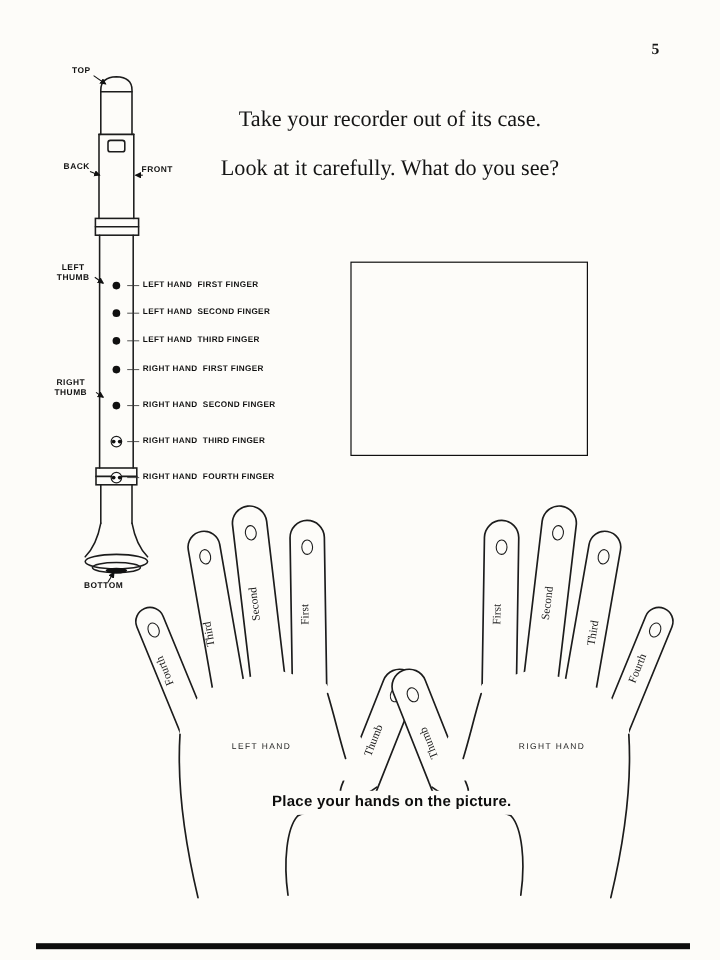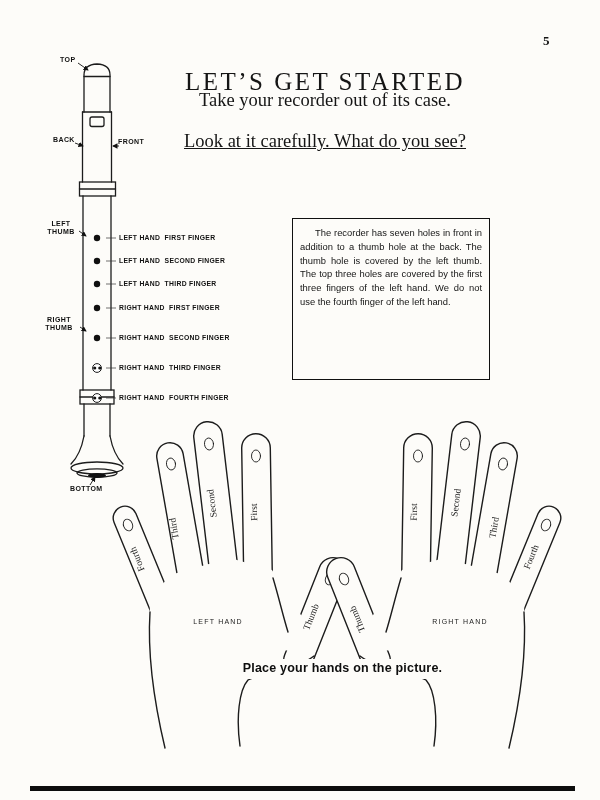--- a/index.html
+++ b/index.html
@@ -9,35 +9,35 @@
   }
   .page{position:absolute;inset:0;}
   svg{position:absolute;left:0;top:0;}
   .page-number{position:absolute;left:543px;top:33px;font:bold 13px "Liberation Serif",serif;}
   .title{
     position:absolute;left:140px;top:68px;width:370px;margin:0;text-align:center;
     font-family:"Liberation Serif",serif;font-weight:normal;font-size:25px;letter-spacing:2.5px;
   }
   .subtitle{position:absolute;left:140px;width:370px;text-align:center;font-size:18.5px;}
   .sub1{top:90px;}
-  .sub2{top:131px;text-decoration:underline;}
+  .sub2{top:131px;}
   .lbl{position:absolute;font:bold 7px "Liberation Sans",sans-serif;letter-spacing:.4px;color:#111;}
   .lbl-wrap{line-height:7.5px;text-align:center;}
   .finger-label{
     position:absolute;left:119px;font:bold 6.8px "Liberation Sans",sans-serif;
     letter-spacing:.3px;white-space:pre;color:#111;
   }
   .info-box{
     position:absolute;left:292px;top:218px;width:198px;height:162px;box-sizing:border-box;
     border:1.7px solid #101010;padding:7px 7px 4px 7px;background:#fdfcf9;
     font:9.4px/1.47 "Liberation Sans",sans-serif;text-align:justify;color:#141414;
   }
   .info-box p{margin:0;text-indent:15px;}
   .instruction{
-    position:absolute;left:194px;top:659px;width:297px;text-align:center;
+    position:absolute;left:178px;top:659px;width:297px;text-align:center;
     font:bold 12.5px/17.5px "Liberation Sans",sans-serif;letter-spacing:.2px;color:#0e0e0e;
     background:#fdfcf9;padding:1px 0;
   }
   .scan-bar{position:absolute;left:30px;top:786px;width:545px;height:5px;background:#0d0d0d;}
   .finger-tag{font-family:"Liberation Serif",serif;font-size:9.5px;fill:#1a1a1a;}
   .hand-tag{font-family:"Liberation Sans",sans-serif;font-size:7px;letter-spacing:1.2px;fill:#222;}
 </style>
 </head>
 <body>
 
@@ -178,41 +178,39 @@
         <text class="finger-tag" x="417" y="512" transform="rotate(-89 417 512)">First</text>
         <text class="finger-tag" x="459" y="503" transform="rotate(-83 459 503)">Second</text>
         <text class="finger-tag" x="497" y="528" transform="rotate(-80 497 528)">Third</text>
         <text class="finger-tag" x="534" y="558" transform="rotate(-68 534 558)">Fourth</text>
         <text class="hand-tag" x="460" y="624">RIGHT HAND</text>
       </g>
     </g>
   </svg>
 
   <div class="page-number">5</div>
-  <h1 class="title">LET’S GET STARTED</h1>
   <div class="subtitle sub1">Take your recorder out of its case.</div>
   <div class="subtitle sub2">Look at it carefully. What do you see?</div>
 
   <div class="lbl" style="left:60px;top:56px;">TOP</div>
   <div class="lbl" style="left:53px;top:136px;">BACK</div>
   <div class="lbl" style="left:118px;top:138px;">FRONT</div>
   <div class="lbl lbl-wrap" style="left:44px;top:220px;width:34px;">LEFT THUMB</div>
   <div class="lbl lbl-wrap" style="left:40px;top:316px;width:38px;">RIGHT THUMB</div>
   <div class="lbl" style="left:70px;top:485px;">BOTTOM</div>
 
   <div class="finger-label" style="top:234px;">LEFT HAND  FIRST FINGER</div>
   <div class="finger-label" style="top:257px;">LEFT HAND  SECOND FINGER</div>
   <div class="finger-label" style="top:280px;">LEFT HAND  THIRD FINGER</div>
   <div class="finger-label" style="top:304px;">RIGHT HAND  FIRST FINGER</div>
   <div class="finger-label" style="top:334px;">RIGHT HAND  SECOND FINGER</div>
   <div class="finger-label" style="top:364px;">RIGHT HAND  THIRD FINGER</div>
   <div class="finger-label" style="top:394px;">RIGHT HAND  FOURTH FINGER</div>
 
   <div class="info-box">
-    <p>The recorder has seven holes in front in addition to a thumb hole at the back. The thumb hole is covered by the left thumb. The top three holes are covered by the first three fingers of the left hand. We do not use the fourth finger of the left hand.</p>
   </div>
 
   <div class="instruction">
     <div>Place your hands on the picture.</div>
   </div>
 
   <div class="scan-bar"></div>
 </div>
 
 </body></html>

